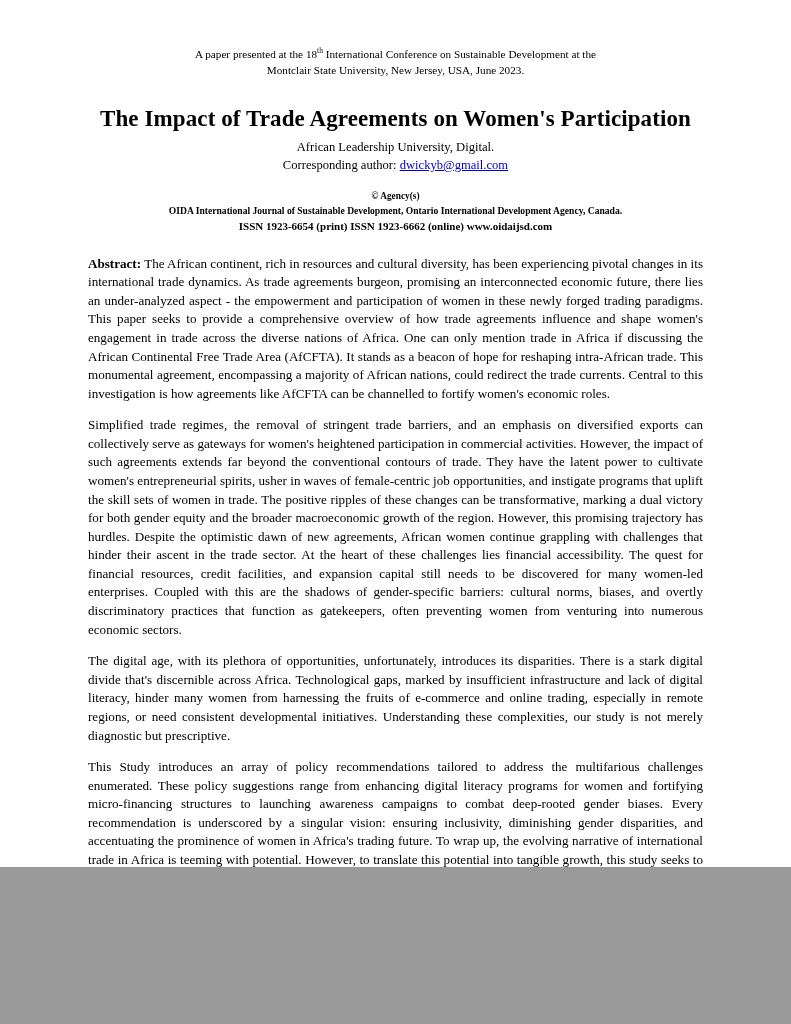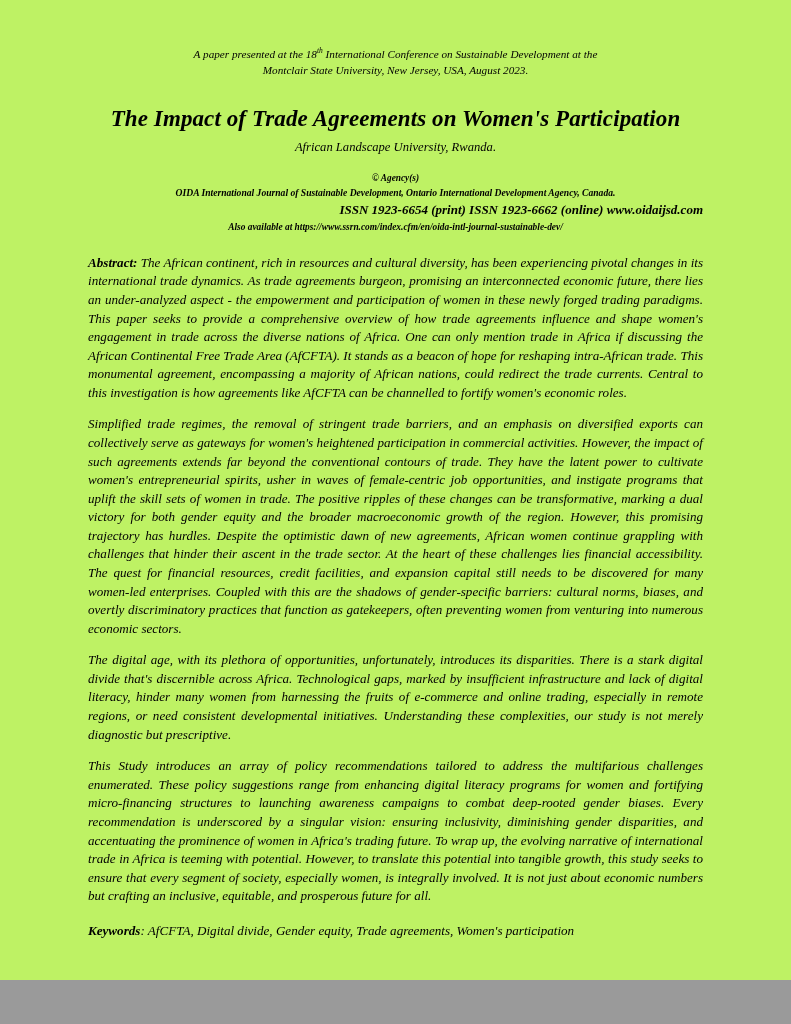--- a/index.html
+++ b/index.html
@@ -2,29 +2,28 @@
 <html><head>
 <meta charset="utf-8">
 <style>
   html, body {
     margin: 0;
     padding: 0;
     background: #9a9a9a;
   }
   .page {
     width: 791px;
-    height: 980px;
-    background: #bef264;
+    height: 867px;
+    background: #ffffff;
     margin: 0 auto;
     position: relative;
     box-sizing: border-box;
     font-family: "Liberation Serif", "DejaVu Serif", serif;
     color: #000000;
     overflow: hidden;
-    font-style: italic;
   }
   .page-inner {
     padding: 40px 88px 0 88px;
     box-sizing: border-box;
   }
   .conf-note {
     text-align: center;
     font-size: 11.2px;
     line-height: 1.45;
     margin: 6px 0 0 0;
@@ -69,23 +68,22 @@
   .copyright-line {
     font-size: 9.3px;
     font-weight: bold;
   }
   .journal-line {
     font-size: 9.6px;
     font-weight: bold;
     text-align: center;
   }
   .issn-line {
-    font-size: 13px;
+    font-size: 11px;
     font-weight: bold;
-    text-align: right;
   }
   .available-line {
     font-size: 9.4px;
     font-weight: bold;
   }
   .abstract-wrap {
     margin-top: 20px;
   }
   p.body-par {
     font-size: 13.1px;
@@ -108,34 +106,36 @@
   }
 </style>
 </head>
 <body>
 
 <div class="page">
   <div class="page-inner">
 
     <div class="conf-note">
       <span>A paper presented at the 18</span><sup>th</sup><span> International Conference on Sustainable Development at the</span><br>
-      <span>Montclair State University, New Jersey, USA, August 2023.</span>
+      <span>Montclair State University, New Jersey, USA, June 2023.</span>
     </div>
 
     <h1 class="title">
       <span>The Impact of Trade Agreements on Women's Participation</span><br>
     </h1>
 
-    <div class="affiliation">African Landscape University, Rwanda.</div>
+    <div class="affiliation">African Leadership University, Digital.</div>
+    <div class="corresponding">
+      <span>Corresponding author: </span><a href="#">dwickyb@gmail.com</a>
+    </div>
 
     <div class="copyright-block">
       <div class="copyright-line">© Agency(s)</div>
       <div class="journal-line">OIDA International Journal of Sustainable Development, Ontario International Development Agency, Canada.</div>
       <div class="issn-line">ISSN 1923-6654 (print) ISSN 1923-6662 (online) www.oidaijsd.com</div>
-      <div class="available-line">Also available at https://www.ssrn.com/index.cfm/en/oida-intl-journal-sustainable-dev/</div>
     </div>
 
     <div class="abstract-wrap">
       <p class="body-par"><span class="lbl">Abstract:</span><span> The African continent, rich in resources and cultural diversity, has been experiencing pivotal changes in its international trade dynamics. As trade agreements burgeon, promising an interconnected economic future, there lies an under-analyzed aspect - the empowerment and participation of women in these newly forged trading paradigms. This paper seeks to provide a comprehensive overview of how trade agreements influence and shape women's engagement in trade across the diverse nations of Africa. One can only mention trade in Africa if discussing the African Continental Free Trade Area (AfCFTA). It stands as a beacon of hope for reshaping intra-African trade. This monumental agreement, encompassing a majority of African nations, could redirect the trade currents. Central to this investigation is how agreements like AfCFTA can be channelled to fortify women's economic roles.</span></p>
       <p class="body-par">Simplified trade regimes, the removal of stringent trade barriers, and an emphasis on diversified exports can collectively serve as gateways for women's heightened participation in commercial activities. However, the impact of such agreements extends far beyond the conventional contours of trade. They have the latent power to cultivate women's entrepreneurial spirits, usher in waves of female-centric job opportunities, and instigate programs that uplift the skill sets of women in trade. The positive ripples of these changes can be transformative, marking a dual victory for both gender equity and the broader macroeconomic growth of the region. However, this promising trajectory has hurdles. Despite the optimistic dawn of new agreements, African women continue grappling with challenges that hinder their ascent in the trade sector. At the heart of these challenges lies financial accessibility. The quest for financial resources, credit facilities, and expansion capital still needs to be discovered for many women-led enterprises. Coupled with this are the shadows of gender-specific barriers: cultural norms, biases, and overtly discriminatory practices that function as gatekeepers, often preventing women from venturing into numerous economic sectors.</p>
       <p class="body-par">The digital age, with its plethora of opportunities, unfortunately, introduces its disparities. There is a stark digital divide that's discernible across Africa. Technological gaps, marked by insufficient infrastructure and lack of digital literacy, hinder many women from harnessing the fruits of e-commerce and online trading, especially in remote regions, or need consistent developmental initiatives. Understanding these complexities, our study is not merely diagnostic but prescriptive.</p>
       <p class="body-par">This Study introduces an array of policy recommendations tailored to address the multifarious challenges enumerated. These policy suggestions range from enhancing digital literacy programs for women and fortifying micro-financing structures to launching awareness campaigns to combat deep-rooted gender biases. Every recommendation is underscored by a singular vision: ensuring inclusivity, diminishing gender disparities, and accentuating the prominence of women in Africa's trading future. To wrap up, the evolving narrative of international trade in Africa is teeming with potential. However, to translate this potential into tangible growth, this study seeks to ensure that every segment of society, especially women, is integrally involved. It is not just about economic numbers but crafting an inclusive, equitable, and prosperous future for all.</p>
     </div>
 
     <div class="keywords">

